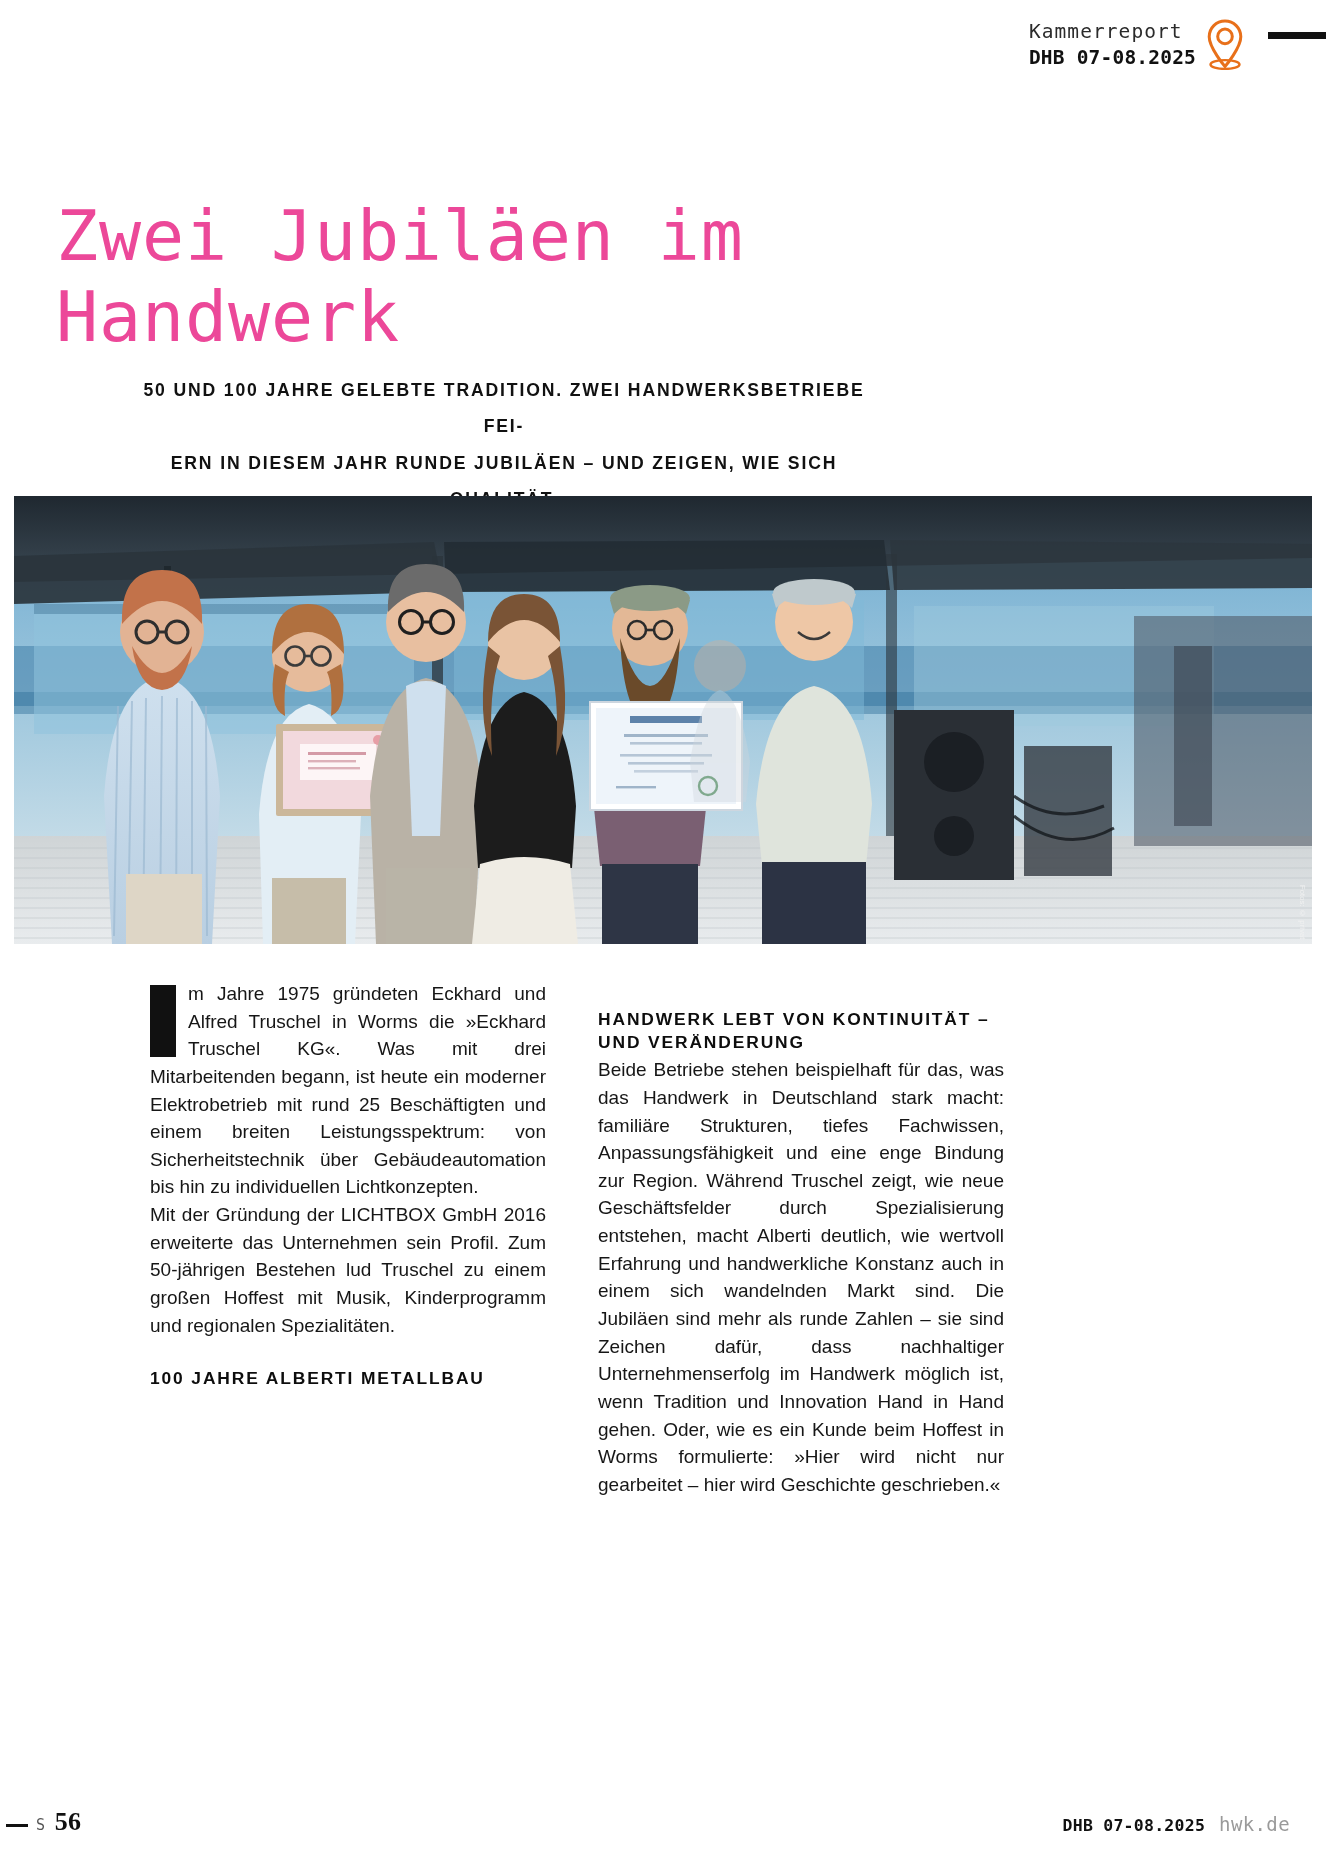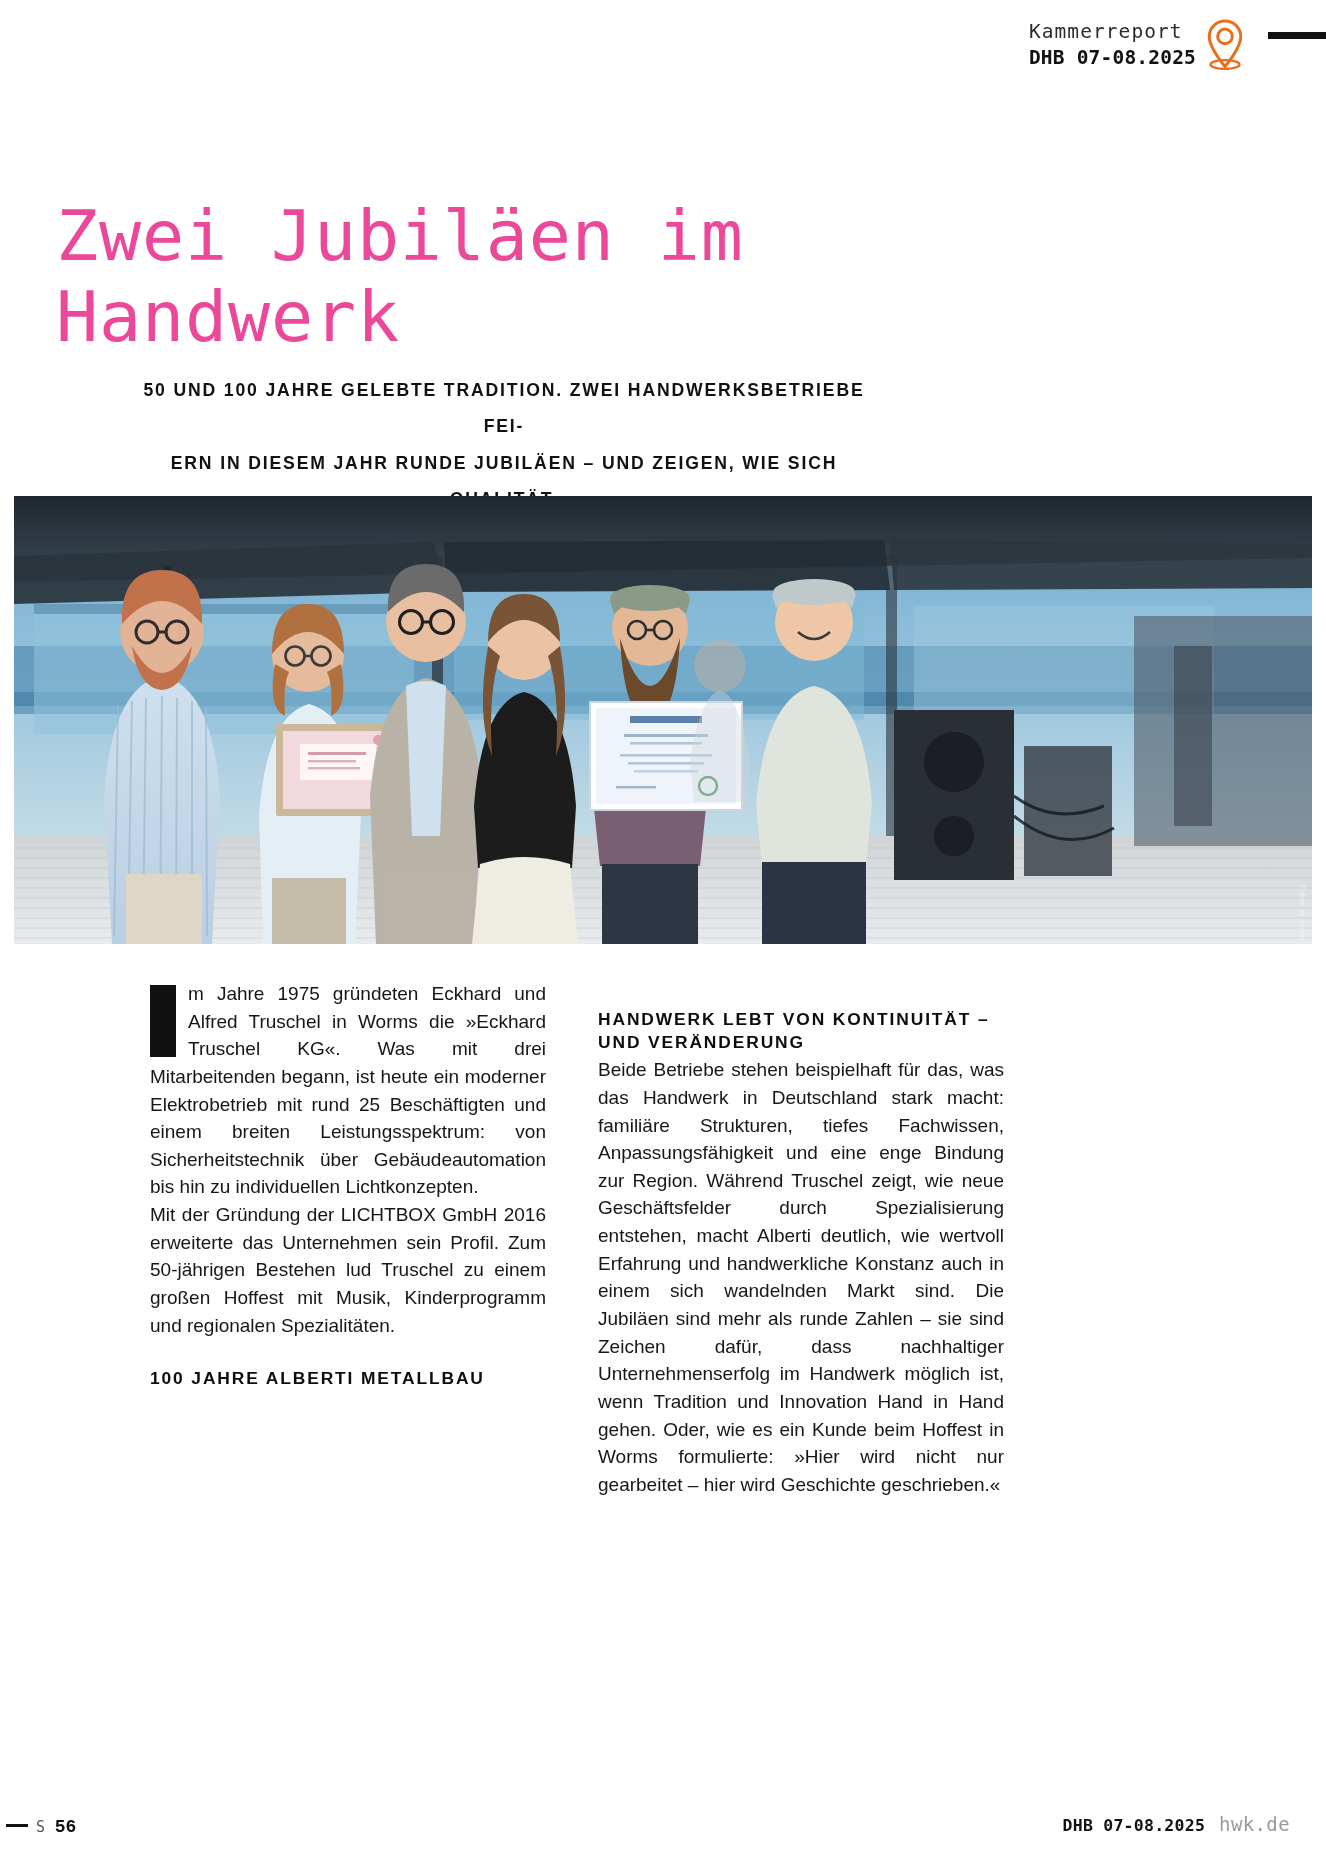--- a/index.html
+++ b/index.html
@@ -181,22 +181,22 @@
     height: 3px;
     background: #111;
   }
   .footer-s {
     font-family: "DejaVu Sans Mono", monospace;
     font-size: 15px;
     color: #555555;
     letter-spacing: 0.04em;
   }
   .footer-pageno {
-    font-family: Liberation Mono, monospace;
-    font-size: 18px;
+    font-family: Liberation Serif, serif;
+    font-size: 26px;
     font-weight: 700;
     color: #111111;
     letter-spacing: 0.01em;
   }
   .footer-right {
     position: absolute;
     right: 36px;
     bottom: 2px;
     display: flex;
     align-items: baseline;

